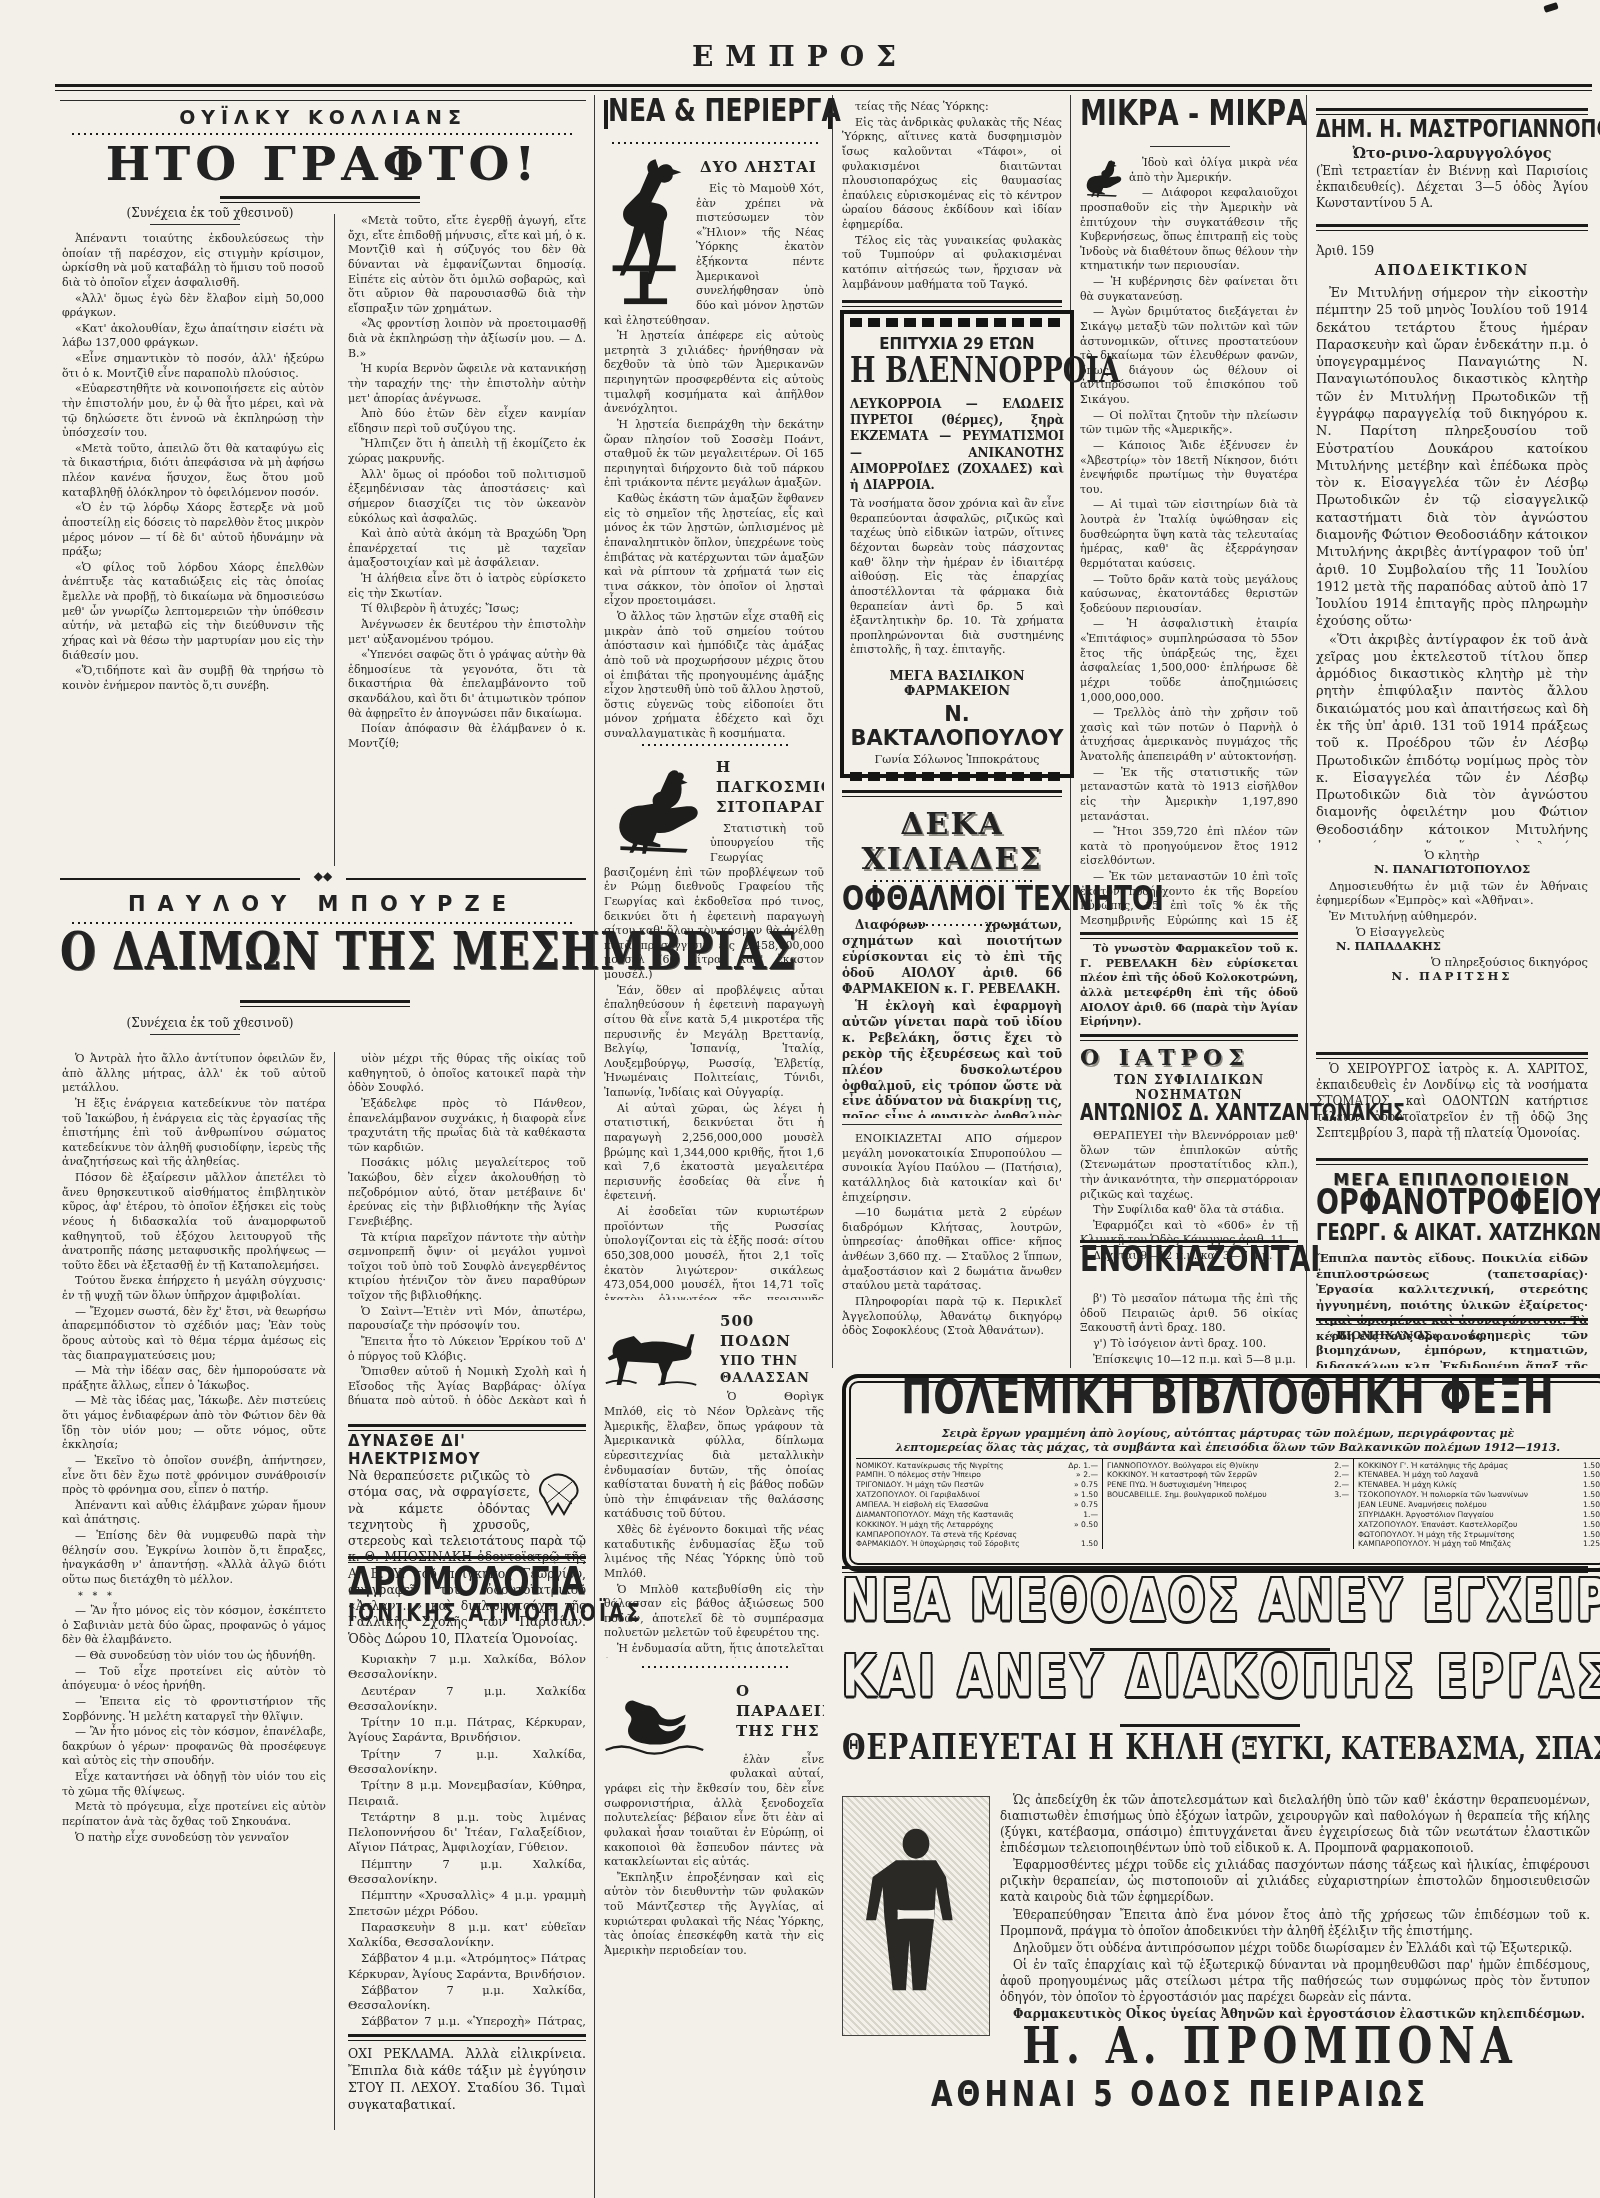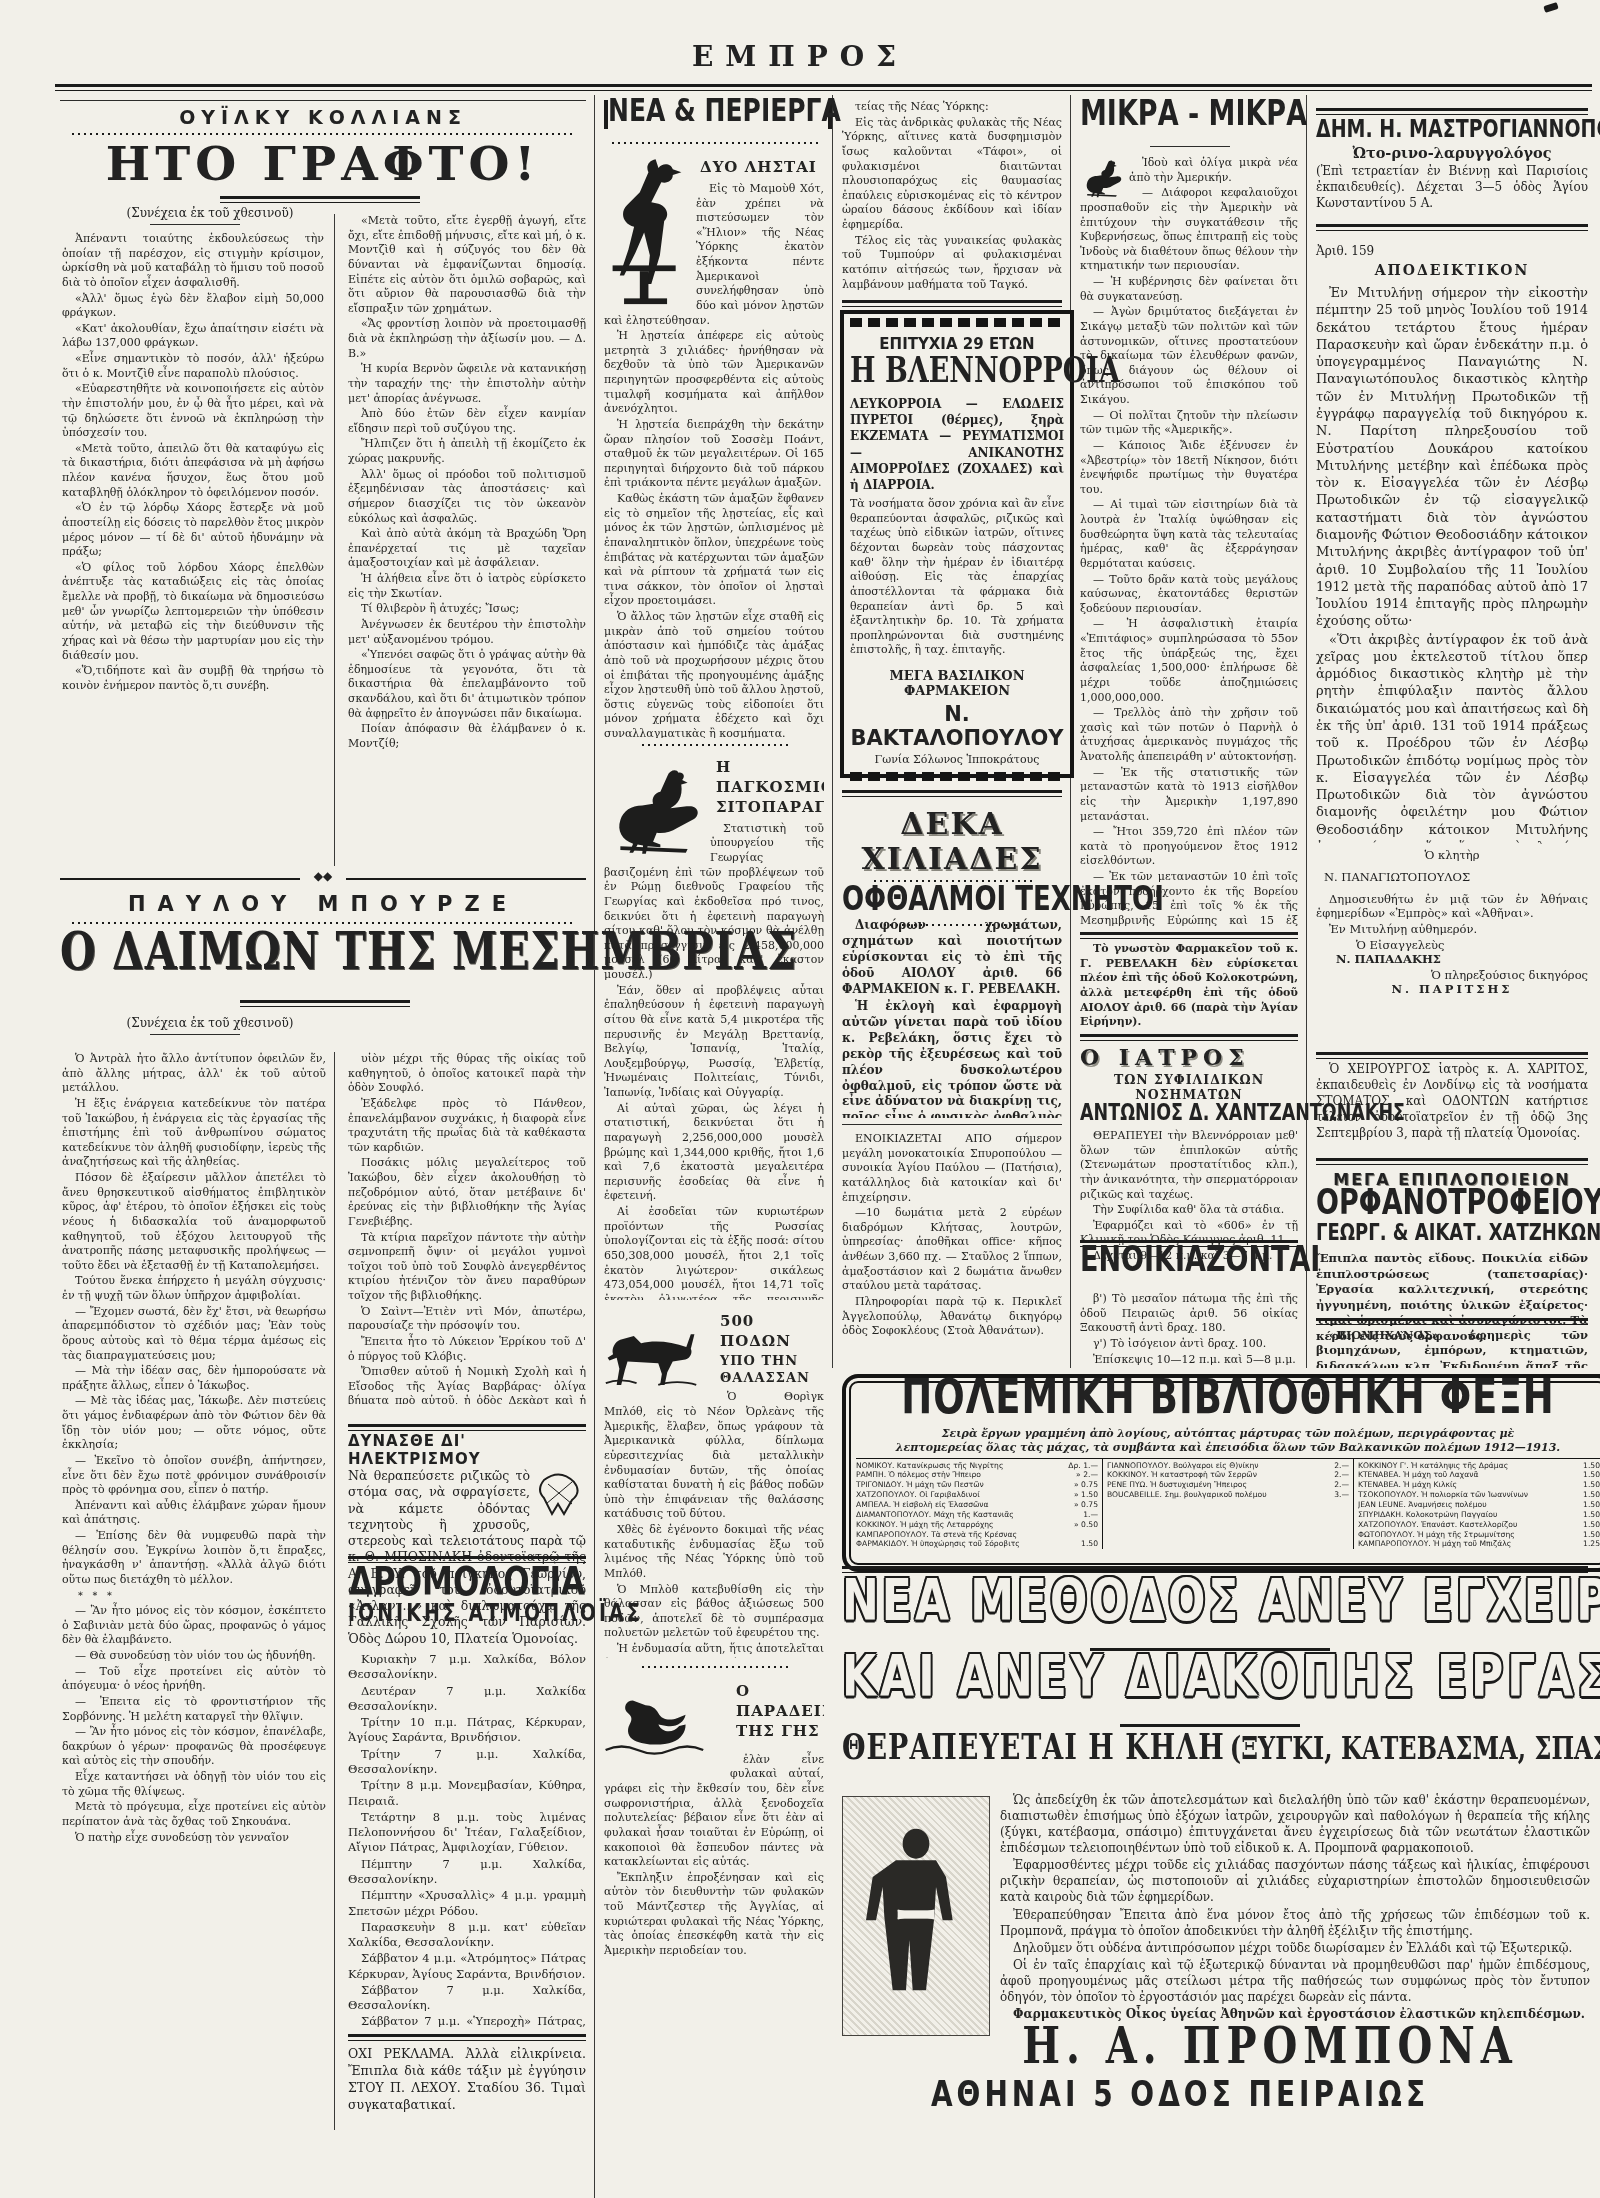--- a/index.html
+++ b/index.html
@@ -312,21 +312,21 @@
     <div style="font-size:12px;">Ἀριθ. 159</div>
     <div style="text-align:center;font-weight:bold;font-size:14px;letter-spacing:2px;margin:4px 0 6px;">ΑΠΟΔΕΙΚΤΙΚΟΝ</div>
     <div class="body-col" style="position:static;width:272px;height:560px;font-size:13px;">
       <p>Ἐν Μιτυλήνῃ σήμερον τὴν εἰκοστὴν πέμπτην 25 τοῦ μηνὸς Ἰουλίου τοῦ 1914 δεκάτου τετάρτου ἔτους ἡμέραν Παρασκευὴν καὶ ὥραν ἑνδεκάτην π.μ. ὁ ὑπογεγραμμένος Παναγιώτης Ν. Παναγιωτόπουλος δικαστικὸς κλητὴρ τῶν ἐν Μιτυλήνῃ Πρωτοδικῶν τῇ ἐγγράφῳ παραγγελίᾳ τοῦ δικηγόρου κ. Ν. Παρίτση πληρεξουσίου τοῦ Εὐστρατίου Δουκάρου κατοίκου Μιτυλήνης μετέβην καὶ ἐπέδωκα πρὸς τὸν κ. Εἰσαγγελέα τῶν ἐν Λέσβῳ Πρωτοδικῶν ἐν τῷ εἰσαγγελικῷ καταστήματι διὰ τὸν ἀγνώστου διαμονῆς Φώτιον Θεοδοσιάδην κάτοικον Μιτυλήνης ἀκριβὲς ἀντίγραφον τοῦ ὑπ' ἀριθ. 10 Συμβολαίου τῆς 11 Ἰουλίου 1912 μετὰ τῆς παραπόδας αὐτοῦ ἀπὸ 17 Ἰουλίου 1914 ἐπιταγῆς πρὸς πληρωμὴν ἐχούσης οὕτω·</p>
         <p>«Ὅτι ἀκριβὲς ἀντίγραφον ἐκ τοῦ ἀνὰ χεῖρας μου ἐκτελεστοῦ τίτλου ὅπερ ἁρμόδιος δικαστικὸς κλητὴρ μὲ τὴν ρητὴν ἐπιφύλαξιν παντὸς ἄλλου δικαιώματός μου καὶ ἀπαιτήσεως καὶ δὴ ἐκ τῆς ὑπ' ἀριθ. 131 τοῦ 1914 πράξεως τοῦ κ. Προέδρου τῶν ἐν Λέσβῳ Πρωτοδικῶν ἐπιδότῳ νομίμως πρὸς τὸν κ. Εἰσαγγελέα τῶν ἐν Λέσβῳ Πρωτοδικῶν διὰ τὸν ἀγνώστου διαμονῆς ὀφειλέτην μου Φώτιον Θεοδοσιάδην κάτοικον Μιτυλήνης ἐπιτασσόμενον ἅμα ὅπως μοὶ πληρώσῃ ἐμπροθέσμως δυνάμει τοῦ ἄνω τίτλου δραχμὰς 1,000 μετὰ τῶν νομίμων τόκων ἀπὸ τῆς ἐπιταγῆς μέχρις ἐξοφλήσεως.</p>
         <p>«Ἐν ἐναντίᾳ περιπτώσει θέλει ἐκτελεσθῇ ὁ τίτλος ἀναγκαστικῶς κατὰ τὰς διατάξεις τῆς Πολιτικῆς Δικονομίας, παντὸς ἐξόδου καὶ τελῶν βαρυνόντων τὸν ὀφειλέτην.</p>
         <p>Ἐφ' ᾧ συνετάγη τὸ παρὸν ἀποδεικτικὸν ὅπερ ὑπογράφεται νομίμως ὡς ἕπεται.</p>
     </div>
     <div style="font-size:11.5px;margin-top:4px;">
       <p style="margin:0;text-align:center;">Ὁ κλητὴρ</p>
-      <p style="margin:8px;font-weight:normal;">Ν. ΠΑΝΑΓΙΩΤΟΠΟΥΛΟΣ</p>
+      <p style="margin:0;text-align:center;font-weight:bold;">Ν. ΠΑΝΑΓΙΩΤΟΠΟΥΛΟΣ</p>
       <p style="margin:3px 0 0;text-indent:13px;text-align:justify;">Δημοσιευθήτω ἐν μιᾷ τῶν ἐν Ἀθήναις ἐφημερίδων «Ἐμπρὸς» καὶ «Ἀθῆναι».</p>
       <p style="margin:2px 0 0;text-indent:13px;">Ἐν Μιτυλήνῃ αὐθημερόν.</p>
       <p style="margin:2px 0 0 40px;">Ὁ Εἰσαγγελεὺς</p>
       <p style="margin:0 0 0 20px;font-weight:bold;">Ν. ΠΑΠΑΔΑΚΗΣ</p>
       <p style="margin:2px 0 0;text-align:right;">Ὁ πληρεξούσιος δικηγόρος</p>
       <p style="margin:0;text-align:center;font-weight:bold;letter-spacing:3px;">Ν. ΠΑΡΙΤΣΗΣ</p>
     </div>
   </div>
 
   <div class="hrule-double" style="left:1316px;top:1052px;width:272px;"></div>
@@ -423,21 +423,21 @@
           </div>
           <div class="bookrow">
             <span class="bn">ΤΣΟΚΟΠΟΥΛΟΥ. Ἡ πολιορκία τῶν Ἰωαννίνων</span>
             <span class="bp">1.50</span>
           </div>
           <div class="bookrow">
             <span class="bn">JEAN LEUNE. Ἀναμνήσεις πολέμου</span>
             <span class="bp">1.50</span>
           </div>
           <div class="bookrow">
-            <span class="bn">ΣΠΥΡΙΔΑΚΗ. Κολοκοτρώνη Παγγαίου</span>
+            <span class="bn">ΣΠΥΡΙΔΑΚΗ. Ἀργοστόλιον Παγγαίου</span>
             <span class="bp">1.50</span>
           </div>
           <div class="bookrow">
             <span class="bn">ΧΑΤΖΟΠΟΥΛΟΥ. Ἐπανάστ. Καστελλορίζου</span>
             <span class="bp">1.50</span>
           </div>
           <div class="bookrow">
             <span class="bn">ΦΩΤΟΠΟΥΛΟΥ. Ἡ μάχη τῆς Στρωμνίτσης</span>
             <span class="bp">1.50</span>
           </div>

